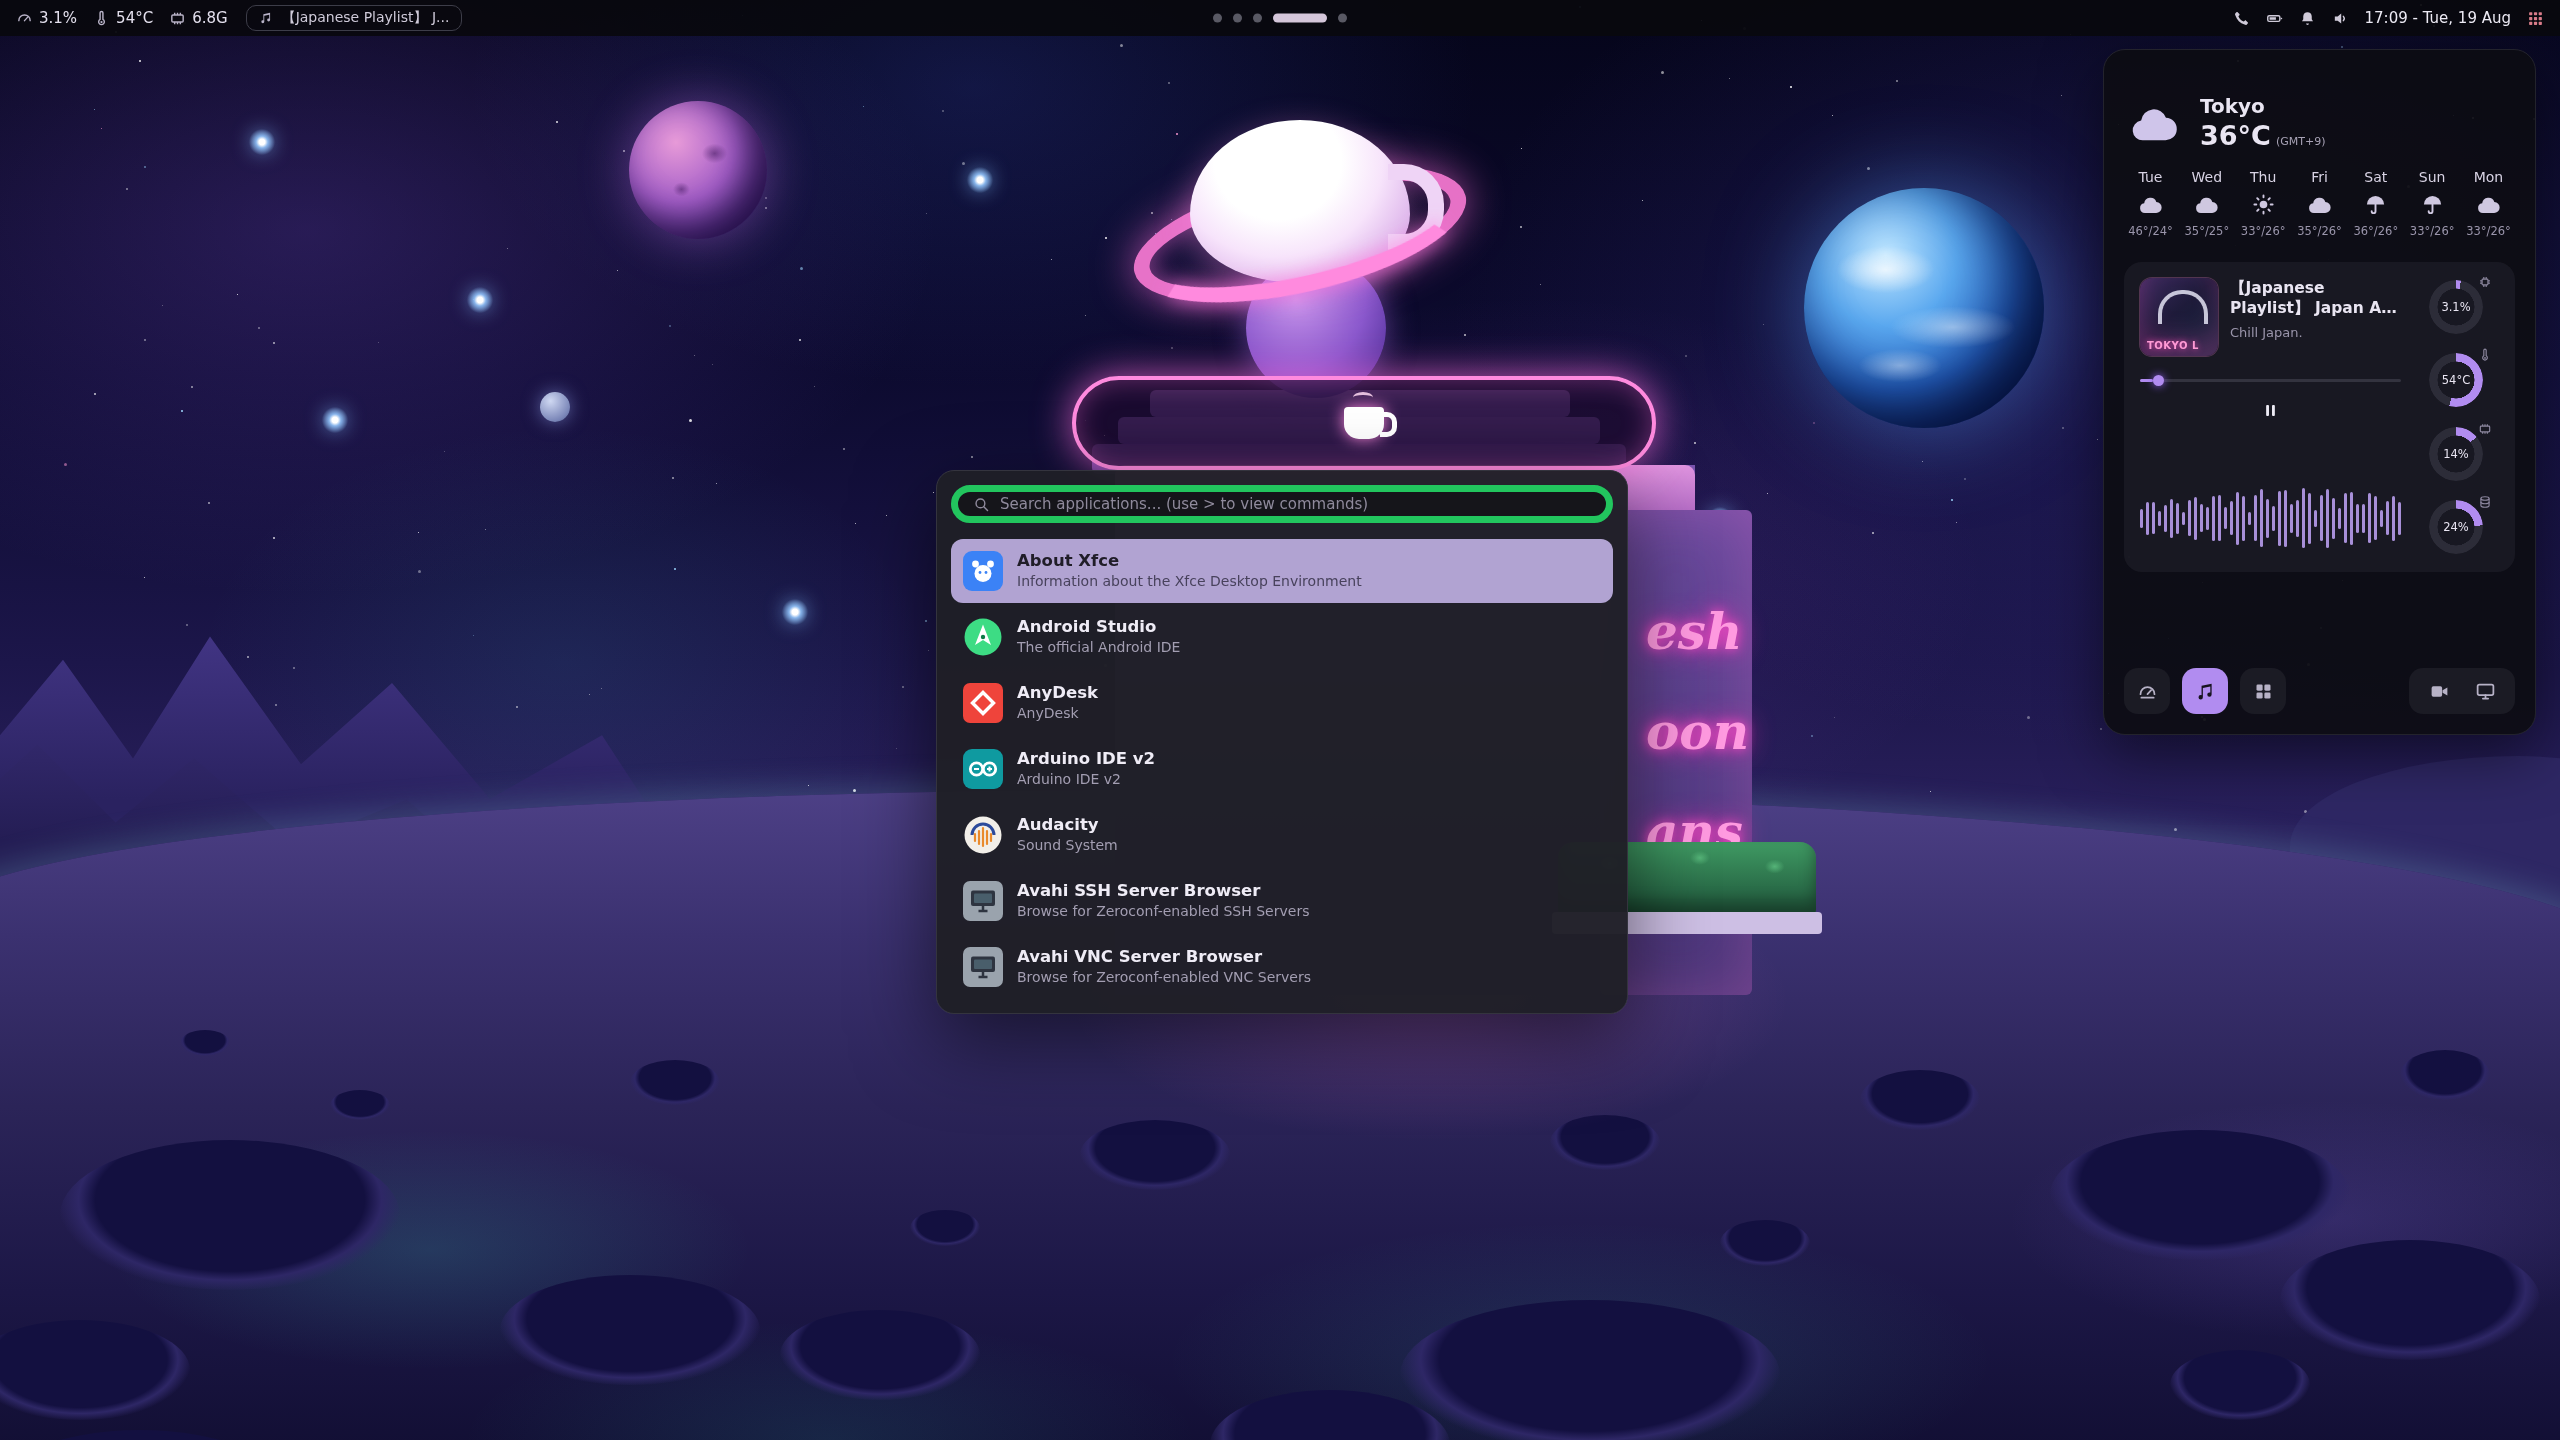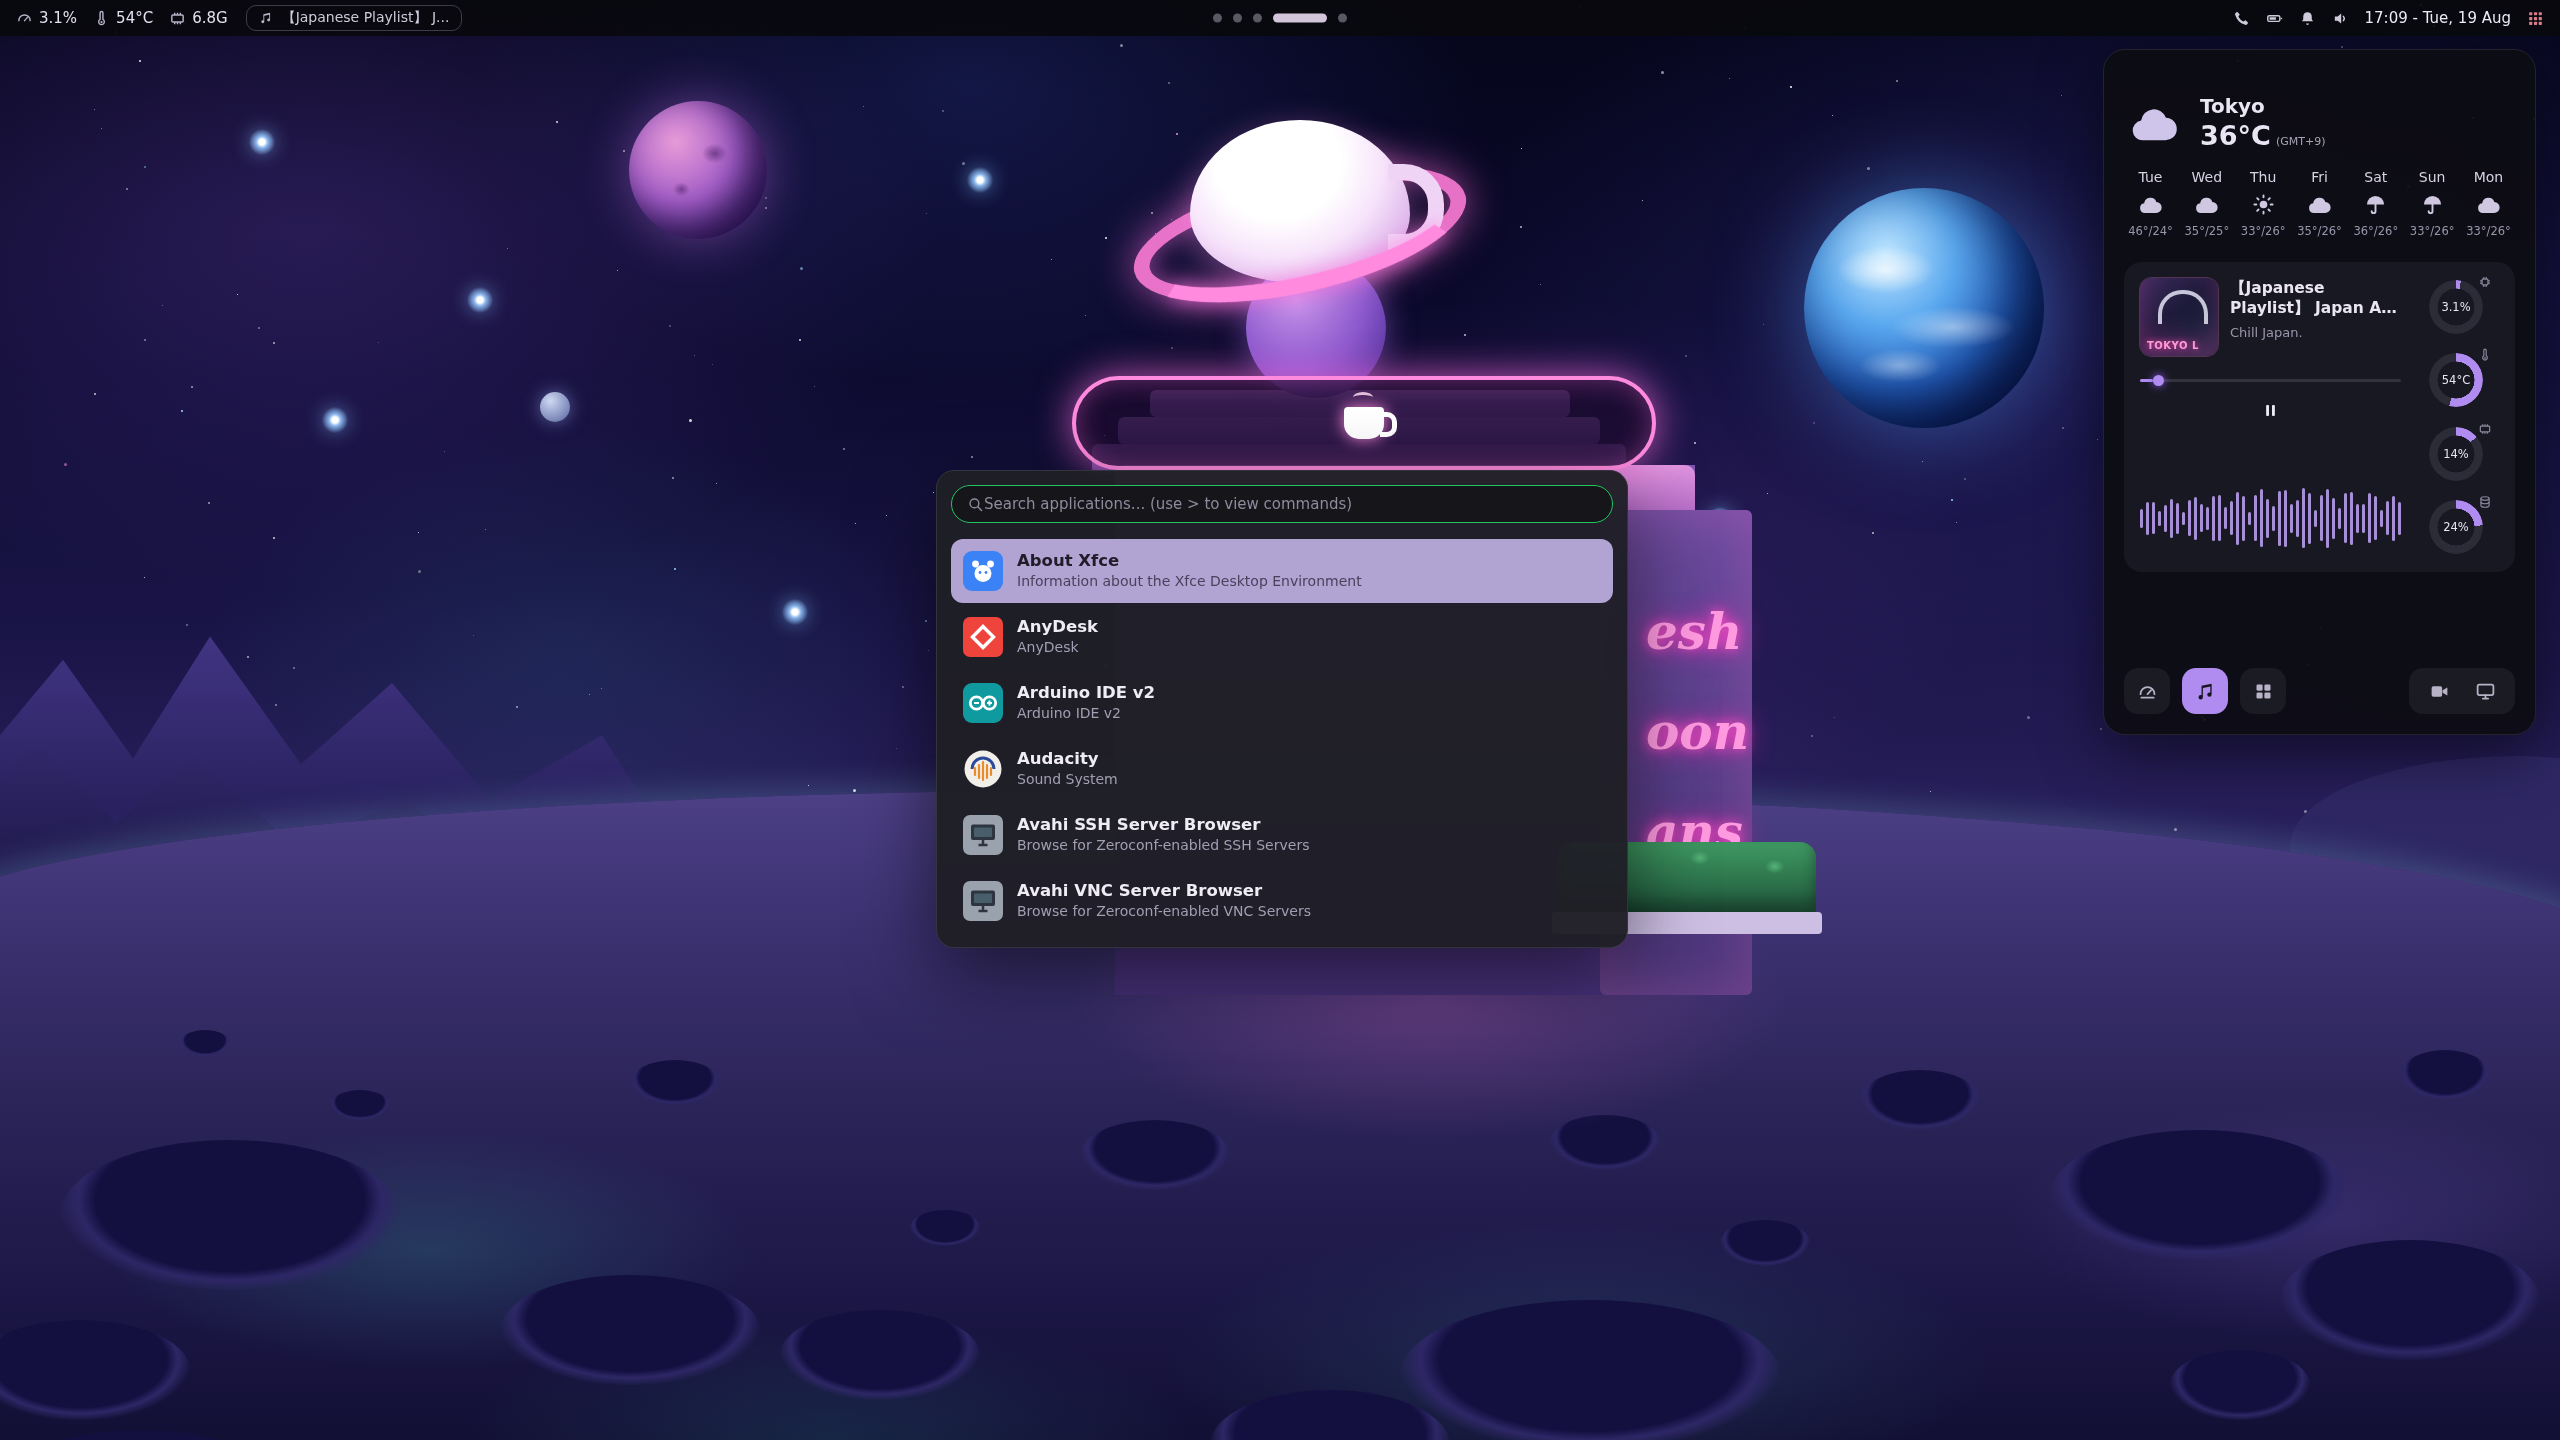--- a/index.html
+++ b/index.html
@@ -114,22 +114,22 @@
   .ws.active{width:54px;background:#d4c6da}
   #tray{margin-left:auto;display:flex;align-items:center;gap:16px}
   .tray-icon{width:17px;height:17px;color:#cfcad9}
   #clock{color:#eceaf4}
   #apps-grid-btn{width:17px;height:17px;color:#d97c8a}
 
   
   #launcher{position:absolute;left:936px;top:470px;width:692px;z-index:50;
     background:rgba(31,31,38,.97);border:1px solid #34343e;border-radius:18px;padding:14px;
     box-shadow:0 26px 80px rgba(0,0,0,.55)}
-  #search-bar{display:flex;align-items:center;height:38px;border-radius:19px;
-    background:#15151a;border:1px solid #22c55e;padding:0 15px}
+  #search-bar{display:flex;align-items:center;gap:10px;height:38px;border-radius:19px;
+    background:#15151a;border:7px solid #22c55e;padding:0 15px}
   #search-icon{width:17px;height:17px;color:#8f8a9c;flex:none}
   #search-input{flex:1;background:transparent;border:none;outline:none;color:#e8e4f0;
     font-size:15px;font-family:inherit}
   #search-input::placeholder{color:#8f8a9c}
   #app-list{margin-top:16px;display:flex;flex-direction:column;gap:2px}
   .app-row{display:flex;align-items:flex-start;gap:14px;padding:12px 12px;border-radius:12px}
   .app-row.selected{background:#b1a3d2}
   .app-icon{width:40px;height:40px;flex:none}
   .app-name{font-size:16.5px;font-weight:bold;color:#efecf6}
   .app-desc{font-size:14px;color:#a39eb2;margin-top:3px}
@@ -567,20 +567,33 @@
           </svg>
         </div>
         <div class="app-meta" data-interactable="false">
           <div class="app-name" data-interactable="false">About Xfce</div>
           <div class="app-desc" data-interactable="false">Information about the Xfce Desktop Environment</div>
         </div>
       </div>
       <div class="app-row" data-interactable="true">
         <div class="app-icon" data-interactable="false">
           <svg viewBox="0 0 40 40">
+            <circle cx="20" cy="20" r="18.5" fill="#3ddc84"></circle>
+            <path d="M20 7.5 28 28l-8-5-8 5z" fill="#fff"></path>
+            <circle cx="20" cy="20" r="2.2" fill="#0d7a46"></circle>
+          </svg>
+        </div>
+        <div class="app-meta" data-interactable="false">
+          <div class="app-name" data-interactable="false">Android Studio</div>
+          <div class="app-desc" data-interactable="false">The official Android IDE</div>
+        </div>
+      </div>
+      <div class="app-row" data-interactable="true">
+        <div class="app-icon" data-interactable="false">
+          <svg viewBox="0 0 40 40">
             <rect width="40" height="40" rx="7" fill="#ef443b"></rect>
             <path d="M20 9.5 30.5 20 20 30.5 9.5 20z" fill="none" stroke="#fff" stroke-width="3.4"></path>
           </svg>
         </div>
         <div class="app-meta" data-interactable="false">
           <div class="app-name" data-interactable="false">AnyDesk</div>
           <div class="app-desc" data-interactable="false">AnyDesk</div>
         </div>
       </div>
       <div class="app-row" data-interactable="true">

